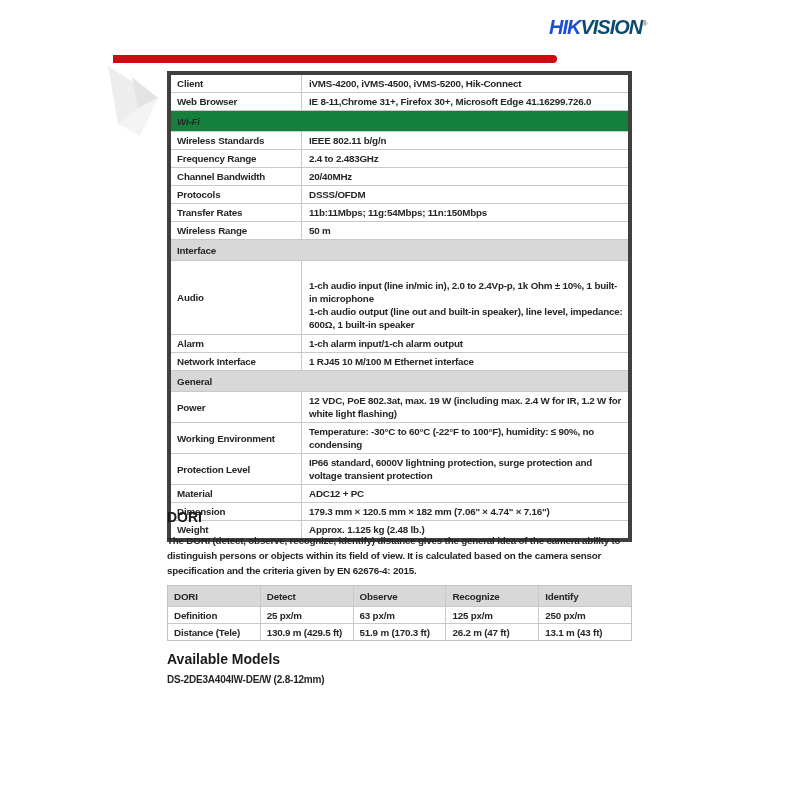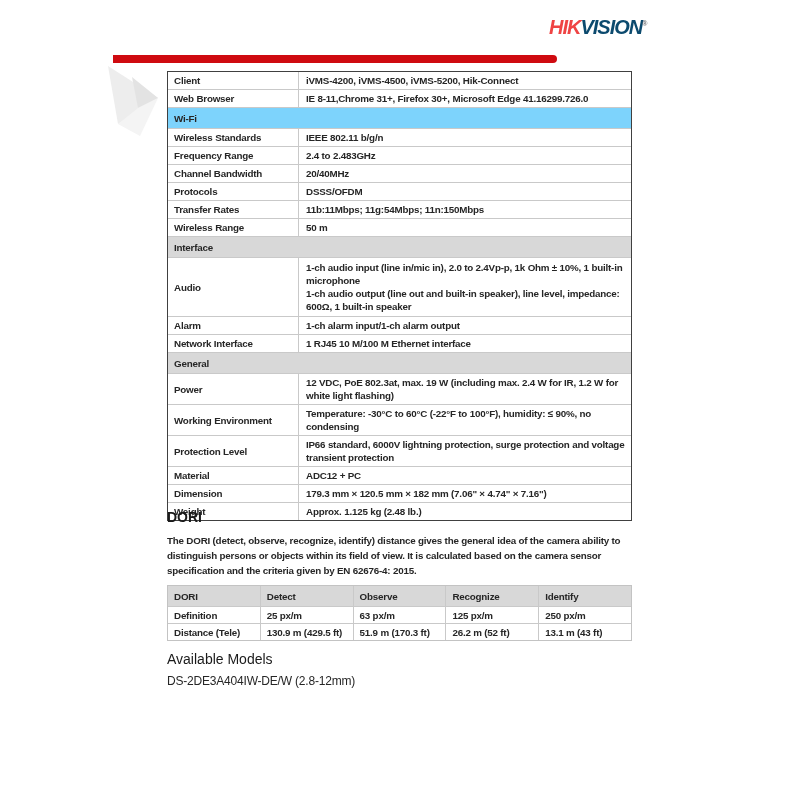--- a/index.html
+++ b/index.html
@@ -21,34 +21,34 @@
   .accent-bar {
     position: absolute; left: 113px; top: 55px;
     width: 444px; height: 8px;
     border-radius: 0 4px 4px 0;
   }
   .watermark { position: absolute; left: 106px; top: 60px; }
 
   
   .spec {
     position: absolute; left: 167px; top: 71px; width: 465px;
-    border: 1px solid #404040;
+    border: 4px solid #404040;
     font-size: 9.8px; letter-spacing: -0.2px; font-weight: 600;
     line-height: 13px;
   }
   .srow { display: flex; border-bottom: 1px solid #c9c9c9; align-items: stretch; }
   .srow:last-child { border-bottom: none; }
   .cell { display: flex; align-items: center; }
   .cell.label {
     width: 131px; min-height: 15px; flex: none;
     border-right: 1px solid #c9c9c9;
     padding: 1px 4px 1px 6px;
   }
   .cell.value { flex: 1; padding: 2px 5px 2px 7px; }
-  .cell.value.multi { flex-direction: column; align-items: flex-start; justify-content: center; padding-top: 3px; padding-bottom: 3px; }
+  .cell.value.multi { flex-direction: column; align-items: flex-start; justify-content: center; padding-top: 18px; padding-bottom: 3px; }
   .srow.section { min-height: 21px; }
   .srow.section .cell { width: 100%; border-right: none; padding: 1px 4px 1px 6px; font-weight: 700; }
   .srow.normal { min-height: 16px; }
 
   
   .dori-heading { position: absolute; left: 167px; top: 509px; font-size: 14px; font-weight: 700; color: #1a1a1a; }
   .dori-desc {
     position: absolute; left: 167px; top: 533px; width: 464px;
     font-size: 9.8px; letter-spacing: -0.2px; font-weight: 600; line-height: 15px;
   }
@@ -60,48 +60,48 @@
   .drow { display: flex; border-bottom: 1px solid #c9c9c9; }
   .drow:last-child { border-bottom: none; }
   .dcell {
     flex: 1; min-height: 16px; display: flex; align-items: center;
     padding: 1px 4px 1px 6px; border-right: 1px solid #c9c9c9;
   }
   .dcell:last-child { border-right: none; }
   .drow.dhead .dcell { min-height: 20px; font-weight: 700; }
 
   
-  .models-heading { position: absolute; left: 167px; top: 651px; font-size: 14px; font-weight: 400; color: #1a1a1a; }
-  .model-item { position: absolute; left: 167px; top: 674px; font-size: 12px; letter-spacing: -0.2px; font-weight: 400; }
+  .models-heading { position: absolute; left: 167px; top: 651px; font-size: 14px; font-weight: 700; color: #1a1a1a; }
+  .model-item { position: absolute; left: 167px; top: 674px; font-size: 10px; letter-spacing: -0.2px; font-weight: 700; }
 </style>
 </head>
 <body>
 
 <div class="logo">
-  <span style="color: #ef4444; text-align: center;">HIK</span><span style="color: #0c4a6e;">VISION</span><span class="reg" style="color: rgb(110, 111, 114);">®</span>
+  <span style="color: #1d4ed8; text-align: center;">HIK</span><span style="color: #0c4a6e;">VISION</span><span class="reg" style="color: rgb(110, 111, 114);">®</span>
 </div>
 
 <div class="accent-bar" style="background: rgb(207, 10, 16);"></div>
 
 <svg class="watermark" width="62" height="78" viewBox="0 0 62 78" aria-hidden="true">
   <polygon points="2,6 52,38 12,64" fill="#ededed"></polygon>
   <polygon points="52,38 26,17 32,48" fill="#e3e3e3"></polygon>
   <polygon points="12,64 32,48 52,38 34,76" fill="#f4f4f4"></polygon>
 </svg>
 
 <div class="spec">
   <div class="srow normal">
     <div class="cell label">Client</div>
     <div class="cell value">iVMS-4200, iVMS-4500, iVMS-5200, Hik-Connect</div>
   </div>
   <div class="srow normal">
     <div class="cell label">Web Browser</div>
     <div class="cell value">IE 8-11,Chrome 31+, Firefox 30+, Microsoft Edge 41.16299.726.0</div>
   </div>
-  <div class="srow section" style="background: #7dd3fc;">
+  <div class="srow section" style="background: #15803d; font-style: italic;">
     <div class="cell">Wi-Fi</div>
   </div>
   <div class="srow normal">
     <div class="cell label">Wireless Standards</div>
     <div class="cell value">IEEE 802.11 b/g/n</div>
   </div>
   <div class="srow normal">
     <div class="cell label">Frequency Range</div>
     <div class="cell value">2.4 to 2.483GHz</div>
   </div>
@@ -183,19 +183,19 @@
     <div class="dcell">Definition</div>
     <div class="dcell">25 px/m</div>
     <div class="dcell">63 px/m</div>
     <div class="dcell">125 px/m</div>
     <div class="dcell">250 px/m</div>
   </div>
   <div class="drow">
     <div class="dcell">Distance (Tele)</div>
     <div class="dcell">130.9 m (429.5 ft)</div>
     <div class="dcell">51.9 m (170.3 ft)</div>
-    <div class="dcell">26.2 m (52 ft)</div>
+    <div class="dcell">26.2 m (47 ft)</div>
     <div class="dcell">13.1 m (43 ft)</div>
   </div>
 </div>
 
 <div class="models-heading">Available Models</div>
 <div class="model-item">DS-2DE3A404IW-DE/W (2.8-12mm)</div>
 
 </body></html>

